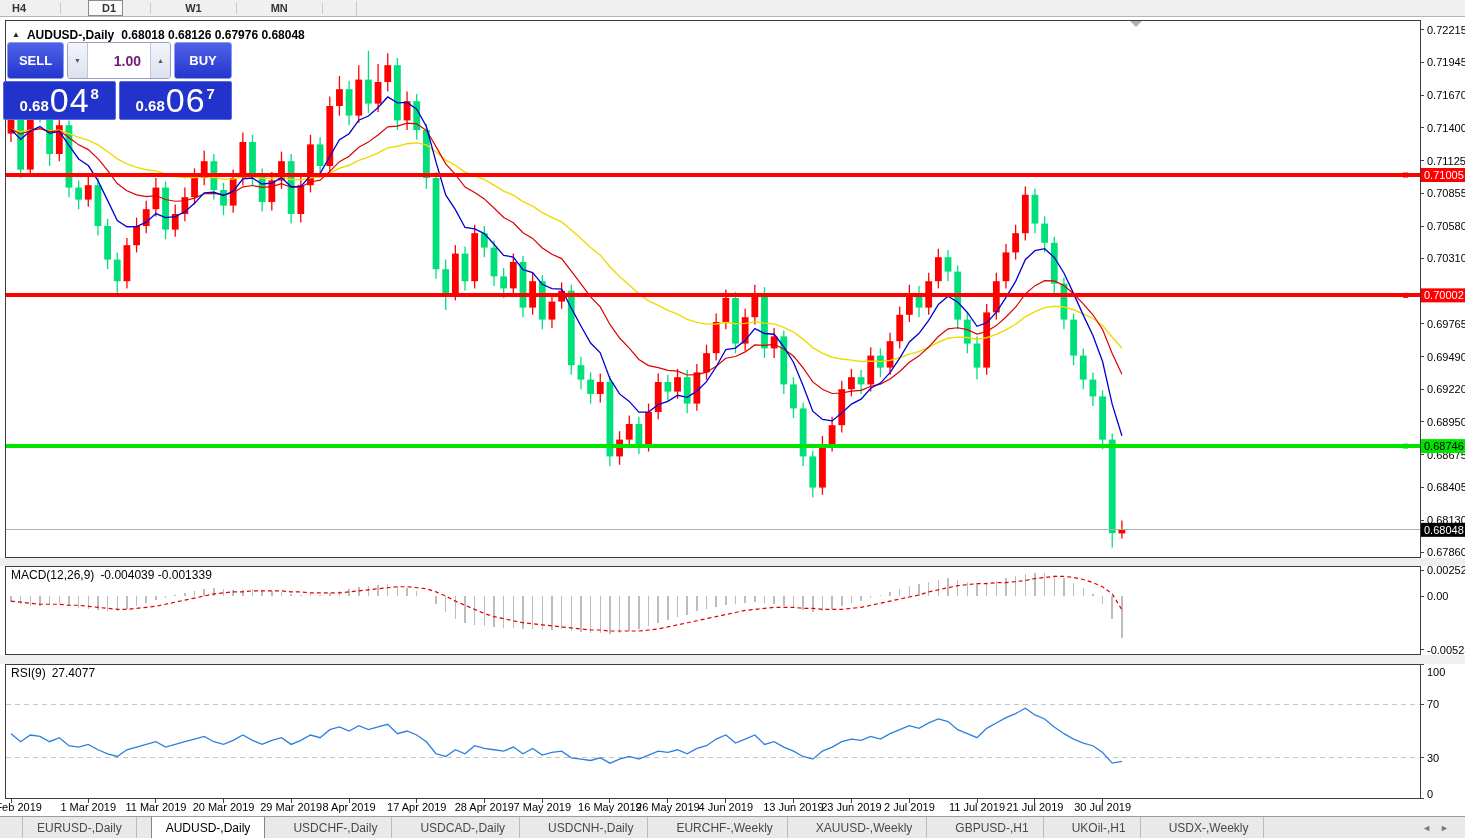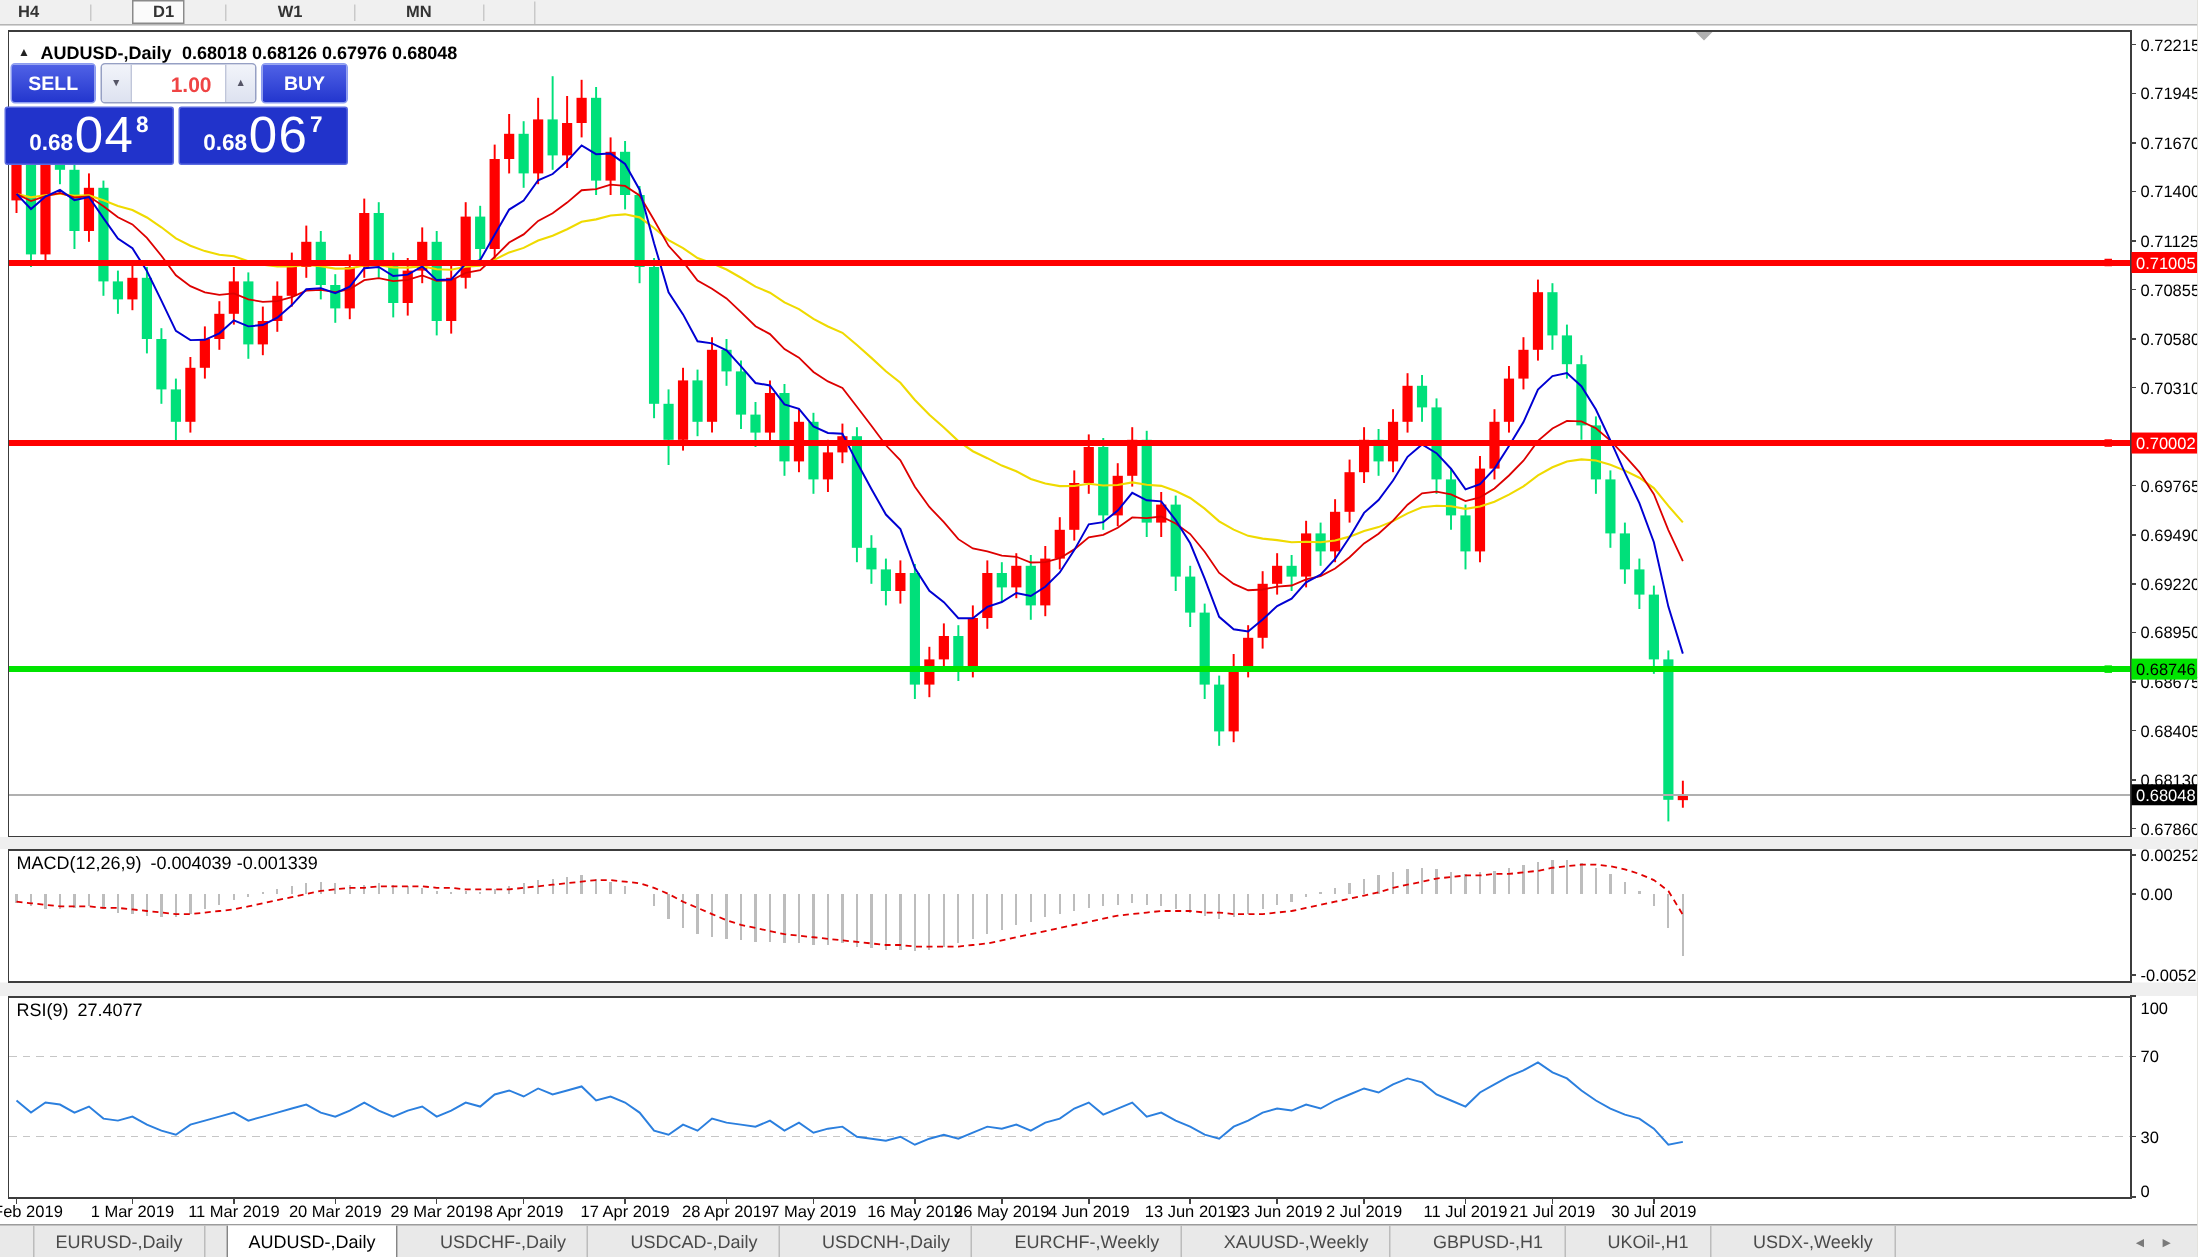--- a/index.html
+++ b/index.html
@@ -23,32 +23,32 @@
                z-index:5;white-space:nowrap;}
   .collapse{font-size:8px;color:#222;margin-right:7px;vertical-align:2px;}
   .ohlc{margin-left:7px;text-align:center;}
 
   
   .ind-label{position:absolute;left:11px;font-size:12px;color:#000;z-index:5;white-space:nowrap;}
   .ind-label b{font-weight:normal;margin-left:6px;}
 
   
   .trade-panel{position:absolute;left:3px;top:42px;width:229px;z-index:6;}
-  .tp-row1{display:flex;height:27px;}
+  .tp-row1{display:flex;height:37px;}
   .tp-btn{background:linear-gradient(#5062e6,#2336ce);border:1px solid #8c9cf0;border-radius:3px;
           color:#fff;font-size:13px;font-weight:bold;display:flex;align-items:center;justify-content:center;cursor:default;}
   .sell-btn{width:55px;margin-left:4px;}
   .buy-btn{width:56px;margin-left:3px;}
   .vol-box{flex:1;margin-left:3px;display:flex;background:#fff;border:1px solid #96a0c4;
            border-radius:3px;overflow:hidden;}
   .spin{width:19px;background:linear-gradient(#f2f4fa,#dde2f0);color:#556;font-size:7px;
         display:flex;align-items:center;justify-content:center;cursor:default;}
   .spin.down{border-right:1px solid #c0c6da;}
   .spin.up{border-left:1px solid #c0c6da;}
-  .vol-value{flex:1;font-size:14px;font-weight:bold;color:#ef4444;display:flex;align-items:center;
+  .vol-value{flex:1;font-size:14px;font-weight:bold;color:#701a75;display:flex;align-items:center;
              justify-content:flex-end;padding-right:9px;}
   .tp-row2{display:flex;margin-top:2px;height:39px;}
   .price-block{background:#2133cb;border:1px solid #5a6ae0;border-radius:2px;color:#fff;
                display:flex;align-items:flex-end;justify-content:center;padding-bottom:2px;}
   .price-block.left{width:111px;}
   .price-block.right{width:112px;margin-left:3px;}
   .price-base{font-size:15px;font-weight:bold;margin-bottom:3px;}
   .price-big{font-size:34px;line-height:33px;letter-spacing:1px;margin:0 1px;}
   .price-sup{font-size:15px;font-weight:bold;margin-bottom:15px;}
 

